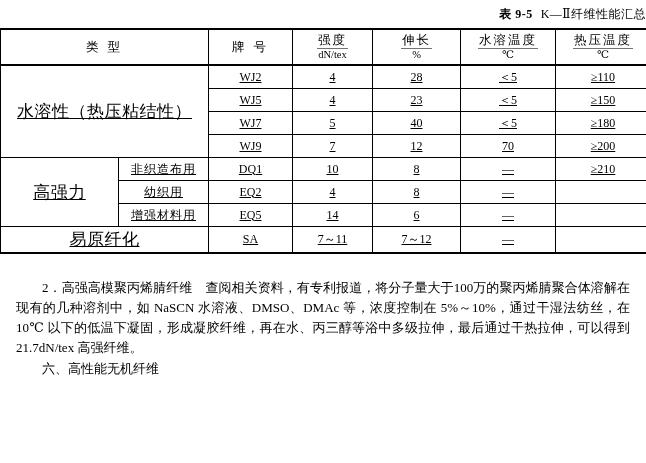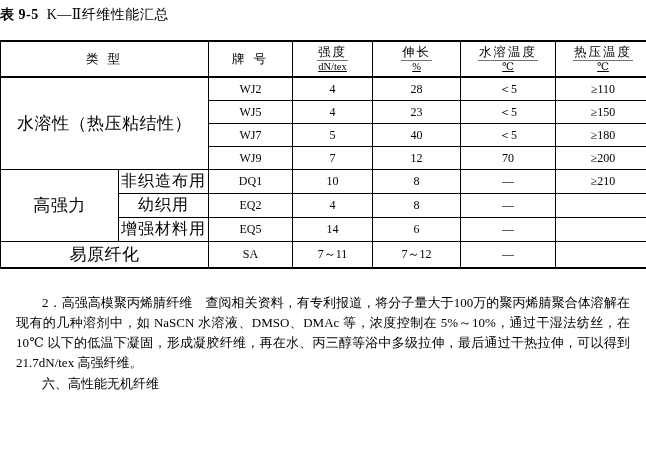--- a/index.html
+++ b/index.html
@@ -15,25 +15,25 @@
     overflow: hidden;
   }
   .page {
     position: relative;
     width: 646px;
     height: 463px;
     padding: 0;
     box-sizing: border-box;
   }
   .table-caption {
-    text-align: left;
-    font-size: 14px;
+    text-align: right;
+    font-size: 12px;
     letter-spacing: 0.5px;
     padding-top: 6px;
-    padding-bottom: 16px;
+    padding-bottom: 5px;
   }
   .table-caption .cap-num {
     font-weight: bold;
     padding-right: 2px;
   }
   .cap-title {
     padding-left: 6px;
   }
   table.spec {
     border-collapse: collapse;
@@ -63,31 +63,31 @@
   .thead-underline {
     display: inline-block;
     border-bottom: 1px solid #737373;
     padding: 0 1px 1px 1px;
     letter-spacing: 2px;
   }
   .thead-sub {
     display: block;
     font-size: 10.5px;
     line-height: 1.2;
-    text-decoration: underline;
   }
   .row-body td {
     height: 20px;
+    text-decoration: underline;
   }
   .grp-label {
     font-size: 17px;
     letter-spacing: 0.5px;
   }
   .sub-label {
-    font-size: 16px;
+    font-size: 12px;
     letter-spacing: 1px;
   }
   .dash {
     letter-spacing: 0;
   }
   .t-outer-top {
     border-top-width: 2px !important;
   }
   .t-outer-bottom {
     border-bottom-width: 2px !important;

